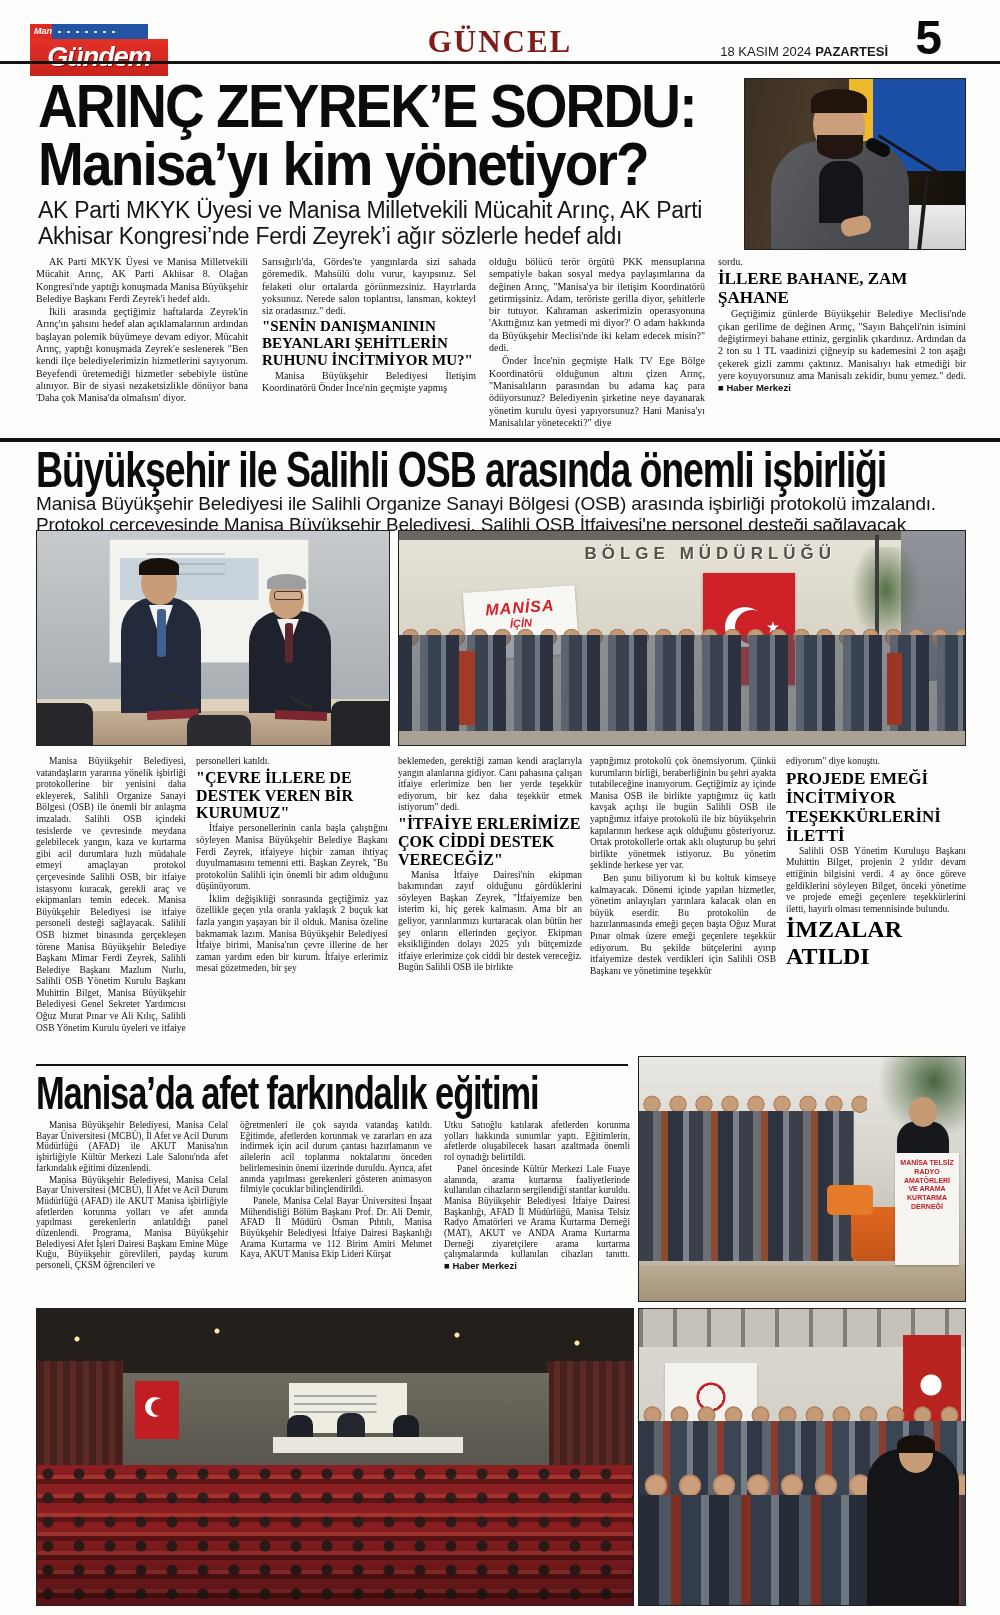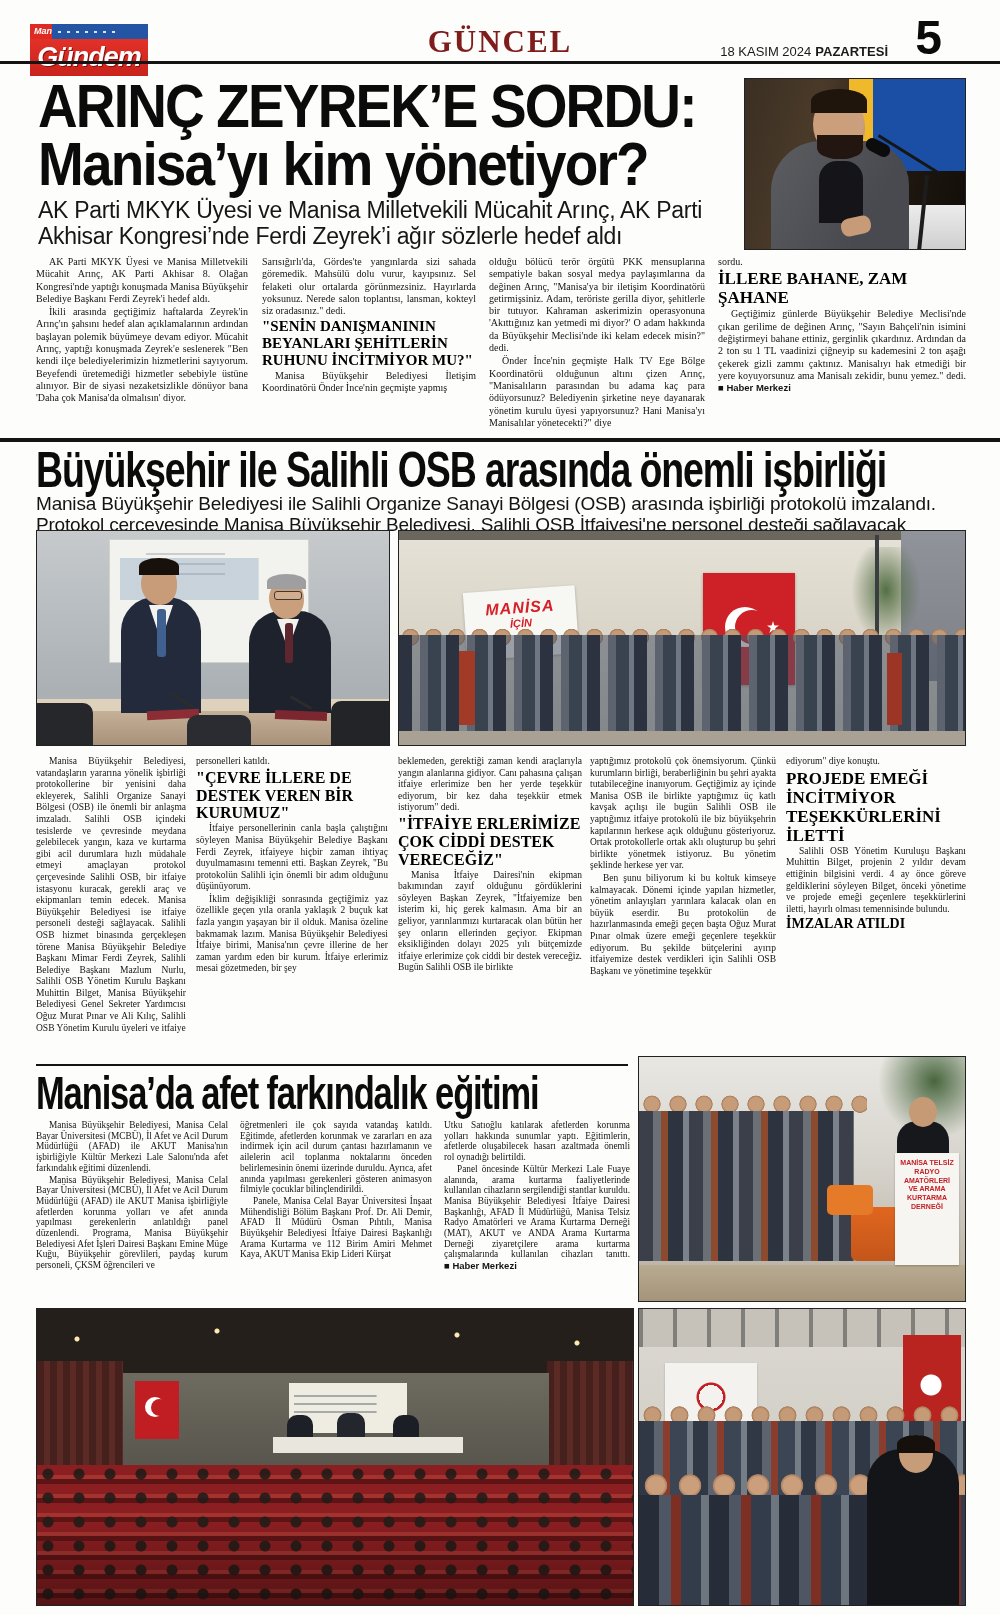--- a/index.html
+++ b/index.html
@@ -5,21 +5,21 @@
   html,body{margin:0;padding:0;background:#e9e9e9;}
   .page{position:relative;width:1000px;height:1615px;background:#fdfdfb;overflow:hidden;
         font-family:"Liberation Serif",serif;color:#111;}
   
   .logo{position:absolute;left:30px;top:24px;width:118px;height:52px;}
   .logo-top{position:absolute;left:0;top:0;width:118px;height:15px;display:flex;}
   .logo-pre{background:#d br;}
   .logo-pre{display:block;background:#dd2b23;color:#fff;font:italic 700 9px "Liberation Sans",sans-serif;
             padding:2px 4px 0 4px;width:22px;box-sizing:border-box;}
   .logo-blue{display:block;flex:1;background:#2455a4;background-image:repeating-linear-gradient(90deg,rgba(255,255,255,.85) 0 3px,transparent 3px 9px);background-size:60% 2px;background-position:6px 7px;background-repeat:no-repeat;}
-  .logo-main{position:absolute;left:0;top:15px;width:118px;height:37px;background:linear-gradient(#e33128,#c8231c);
+  .logo-main{position:absolute;left:0;top:15px;width:138px;height:37px;background:linear-gradient(#e33128,#c8231c);
              color:#fff;font:italic 800 27px "Liberation Sans",sans-serif;letter-spacing:-1px;
              text-align:center;line-height:36px;text-shadow:1px 1px 0 #7e120e;}
   .section-title{position:absolute;left:0;right:0;top:24px;text-align:center;
                  font:700 31px "Liberation Serif",serif;letter-spacing:2px;color:#7f1d1d;}
   .dateline{position:absolute;right:112px;top:44px;font:400 13px "Liberation Sans",sans-serif;color:#1a1a1a;}
   .dateline .day{font-weight:800;margin-left:4px;}
   .pagenum{position:absolute;right:58px;top:10px;width:50px;text-align:right;
            font:800 48px "Liberation Sans",sans-serif;color:#0a0a0a;}
   .rule{position:absolute;background:#141414;}
   .rule-header{left:0;top:61px;width:1000px;height:3px;}
@@ -45,21 +45,21 @@
   .a1c3{left:489px;width:216px;} .a1c4{left:718px;width:248px;}
   .a2 .col{top:756px;height:288px;font-size:9.5px;line-height:11.6px;}
   .a2c1{left:36px;width:150px;} .a2c2{left:196px;width:192px;} .a2c3{left:398px;width:184px;}
   .a2c4{left:590px;width:186px;} .a2c5{left:786px;width:180px;}
   .a3 .col{top:1120px;height:180px;font-size:9.3px;line-height:10.7px;}
   .a3c1{left:36px;width:192px;} .a3c2{left:240px;width:192px;} .a3c3{left:444px;width:186px;}
   .ch{font-weight:700;text-align:left;line-height:1.12;color:#000;}
   .ch-sm{font-size:15px;margin:7px 0 5px 0;}
   .ch-md{font-size:16px;margin:7px 0 5px 0;}
   .ch-lg{font-size:17px;margin:8px 0 5px 0;}
-  .ch-xl{font-size:14px;margin:9px 0 5px 0;}
+  .ch-xl{font-size:24px;margin:9px 0 5px 0;}
   .sig{font:700 9.5px "Liberation Sans",sans-serif;white-space:nowrap;}
   
   .photo{position:absolute;overflow:hidden;border:1px solid #222;box-sizing:border-box;}
   .ab{position:absolute;}
   
   .ph1{left:744px;top:78px;width:222px;height:172px;background:linear-gradient(105deg,#3a2f23 0%,#4a3a29 30%,#221a12 62%,#120d09 100%);}
   .p1-blue{right:0;top:0;width:92px;height:92px;background:#1b4fa5;}
   .p1-yellow{right:92px;top:0;width:24px;height:108px;background:#f0b92b;}
   .p1-podium{right:0;bottom:0;width:78px;height:44px;background:linear-gradient(#ececec,#cfcfcf);}
   .p1-stand{right:40px;top:96px;width:4px;height:76px;background:#1d1d1d;transform:rotate(6deg);}
@@ -274,20 +274,21 @@
       <div class="ab p2-folder2"></div>
       <div class="ab p2-penL"></div>
       <div class="ab p2-penR"></div>
       <div class="ab p2-chair1"></div>
       <div class="ab p2-chair2"></div>
       <div class="ab p2-chair3"></div>
     </div>
 
     <div class="photo ph3">
       <div class="ab p3-roof"></div>
+      <div class="ab p3-sign">BÖLGE MÜDÜRLÜĞÜ</div>
       <div class="ab p3-bldg"></div>
       <div class="ab p3-tree"></div>
       <div class="ab p3-pole"></div>
       <div class="ab p3-banner">
         <div class="b1">MANİSA</div>
         <div class="b2">İÇİN</div>
       </div>
       <div class="ab p3-flag">
         <div class="ab p3-cres"></div>
         <div class="ab p3-star"></div>

